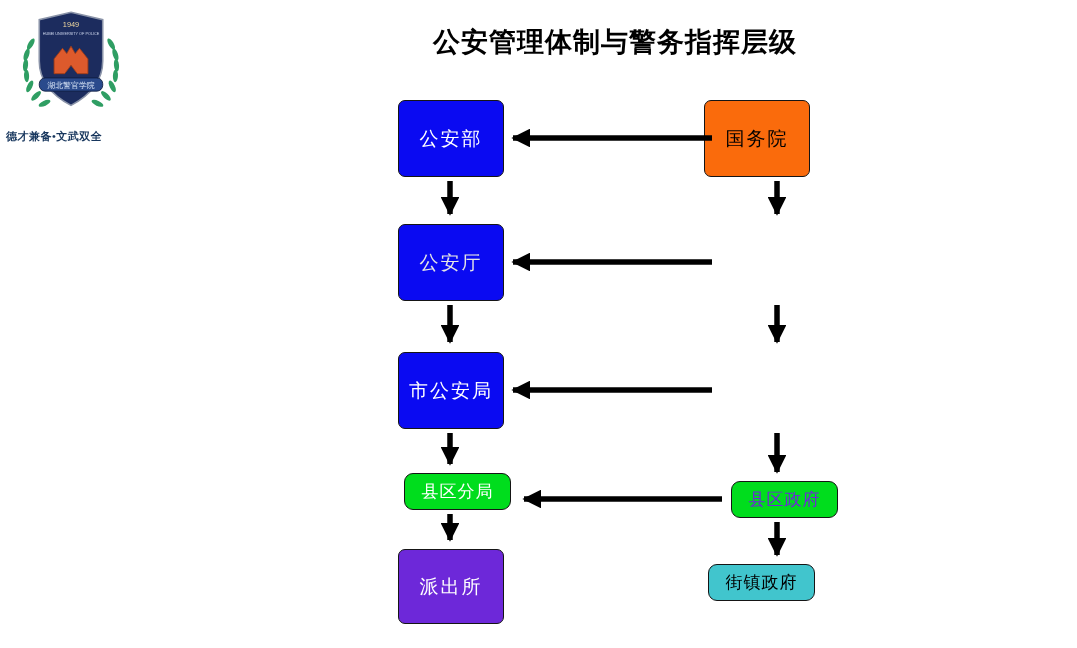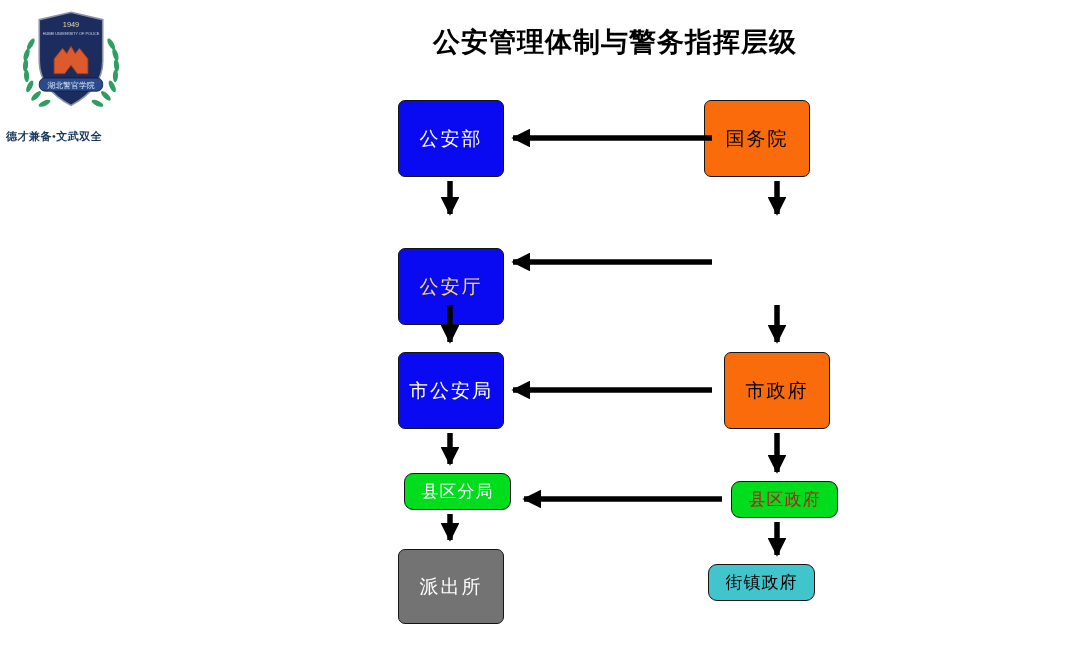--- a/index.html
+++ b/index.html
@@ -79,40 +79,37 @@
       <text x="52" y="77.5" text-anchor="middle" font-size="7.5" fill="#dce8f8">湖北警官学院</text>
     </svg>
   </div>
   <div class="motto">德才兼备•文武双全</div>
 
   <div class="slide-title">公安管理体制与警务指挥层级</div>
 
   <div class="node big" id="n-gonganbu" style="background: rgb(10, 10, 242); color: rgb(255, 255, 255);">
       <span>公安部</span>
     </div>
-  <div class="node big" id="n-gonganting" style="background: rgb(10, 10, 242); color: #fde047; margin-top: 24px;">
+  <div class="node big" id="n-gonganting" style="background: rgb(10, 10, 242); color: #e5e5e5;">
       <span>公安厅</span>
     </div>
   <div class="node small" id="n-xianqufenju" style="background: rgb(0, 221, 29); color: rgb(255, 255, 255);">
       <span>县区分局</span>
     </div>
   <div class="node big" id="n-shigonganju" style="background: rgb(10, 10, 242); color: rgb(255, 255, 255);">
       <span>市公安局</span>
     </div>
-  <div class="node big" id="n-paichusuo" style="background: #737373; color: rgb(255, 255, 255);">
+  <div class="node big" id="n-paichusuo" style="background: #6d28d9; color: rgb(255, 255, 255);">
       <span>派出所</span>
     </div>
 
   <div class="node big" id="n-guowuyuan" style="background: rgb(250, 107, 12); color: rgb(0, 0, 0);">
       <span>国务院</span>
     </div>
-  <div class="node big" id="n-shizhengfu" style="background: rgb(250, 107, 12); color: rgb(0, 0, 0);">
-      <span>市政府</span>
-    </div>
-  <div class="node small" id="n-xianquzhengfu" style="background: rgb(0, 221, 29); color: #b91c1c;">
+  <div class="node small" id="n-xianquzhengfu" style="background: rgb(0, 221, 29); color: #6d28d9;">
       <span>县区政府</span>
     </div>
   <div class="node small" id="n-jiezhenzhengfu" style="background: rgb(65, 197, 205); color: rgb(0, 0, 0);">
       <span>街镇政府</span>
     </div>
 
   <svg class="arrows" width="1077" height="648" viewBox="0 0 1077 648">
     <defs>
       <marker id="ah" markerWidth="3.4" markerHeight="3.4" refX="3.1" refY="1.7" orient="auto" markerUnits="strokeWidth">
         <path d="M0,0 L3.4,1.7 L0,3.4 Z" fill="#000000"></path>

